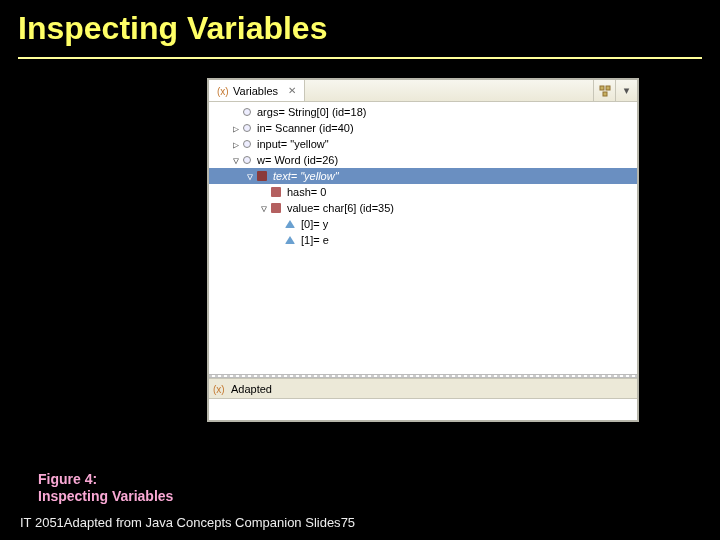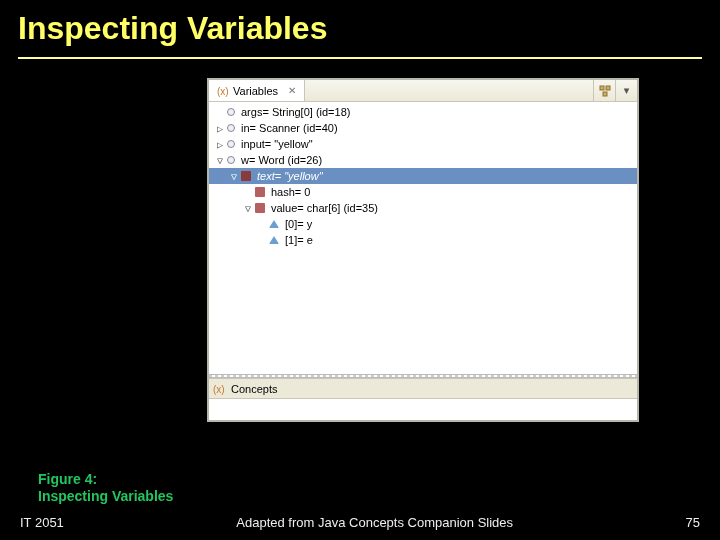--- a/index.html
+++ b/index.html
@@ -59,21 +59,21 @@
       font-family: Tahoma, sans-serif;
       font-size: 11px;
       padding: 2px 0;
       height: 272px;
       overflow-y: auto;
     }
     .row {
       display: flex;
       align-items: center;
       height: 16px;
-      padding-left: 4px;
+      padding-left: 20px;
       white-space: nowrap;
     }
     .row.selected { background: #6a8fc1; color:#fff; }
     .indent { width: 14px; flex: 0 0 14px; display:flex; align-items:center; justify-content:center; color:#666; font-size:10px; }
     .marker { width:10px; height:10px; display:inline-block; margin-right:6px; border-radius:1px; }
     .m-circle { width:8px;height:8px;border:1px solid #888;border-radius:50%; background:#eef; }
     .m-red { background:#b46060; }
     .m-dkred { background:#8a3a3a; }
     .m-tri-up { width:0;height:0;border-left:5px solid transparent;border-right:5px solid transparent;border-bottom:8px solid #6aa0d0; }
     .label { }
@@ -93,27 +93,27 @@
     }
     .expander {
       font-family: monospace;
       color:#555;
       width:12px;
       text-align:center;
     }
     .footer {
       position:absolute;
       left:20px; right:20px; bottom:10px;
-      display:flex; justify-content:space-between;
+      display:flex; 
       font-size:13px; color:#eee;
     }
     .fig-caption {
       position:absolute;
       left:38px; bottom:35px;
-      font-size:14px; color:#22c55e; font-weight:bold;
+      font-size:14px; color:#f9a8d4; font-weight:bold;
       line-height:1.2;
     }
     .fig-caption .line2 { font-weight:bold; }
     .close-x { font-size:10px; color:#777; margin-left:6px; }
     svg { display:block; }
   </style>
 </head>
 <body>
 
 <div class="slide-title">Inspecting Variables</div>
@@ -204,21 +204,21 @@
   </div>
 
   <div class="sep"></div>
 
   <div class="details-bar">
     <span>
       <svg width="12" height="12" viewBox="0 0 12 12">
           <text x="0" y="10" font-size="10" fill="#c47830">(x)=</text>
         </svg>
     </span>
-    <span>Concepts</span>
+    <span>Adapted</span>
   </div>
   <div class="details-body"></div>
 </div>
 
 <div class="fig-caption">
   <div>Figure 4:</div>
   <div class="line2">Inspecting Variables</div>
 </div>
 
 <div class="footer">

